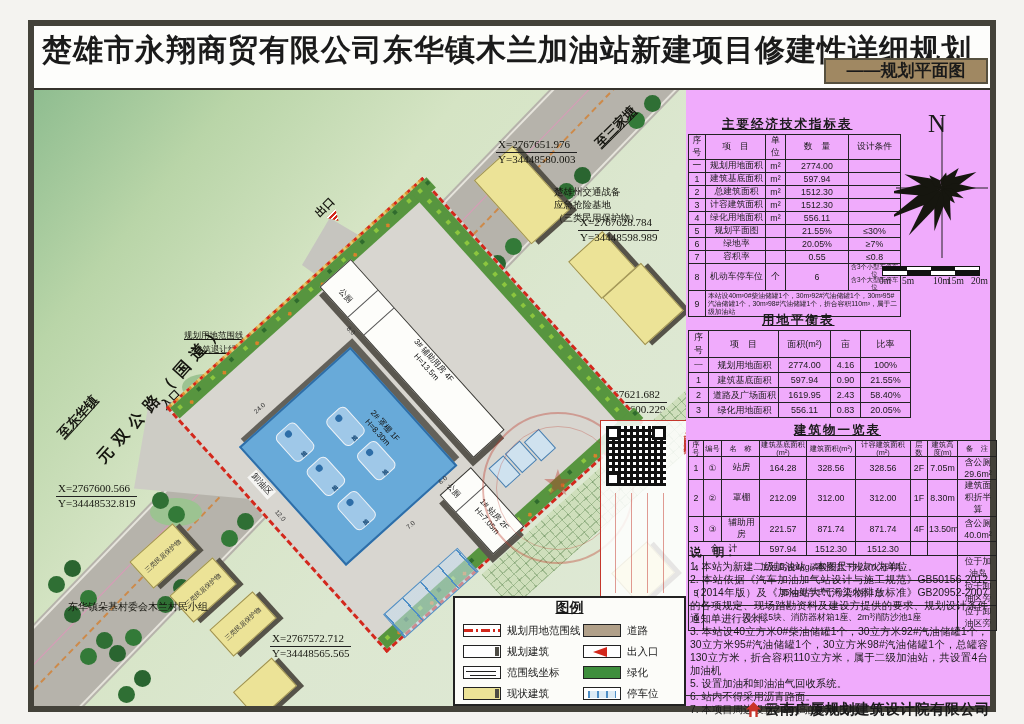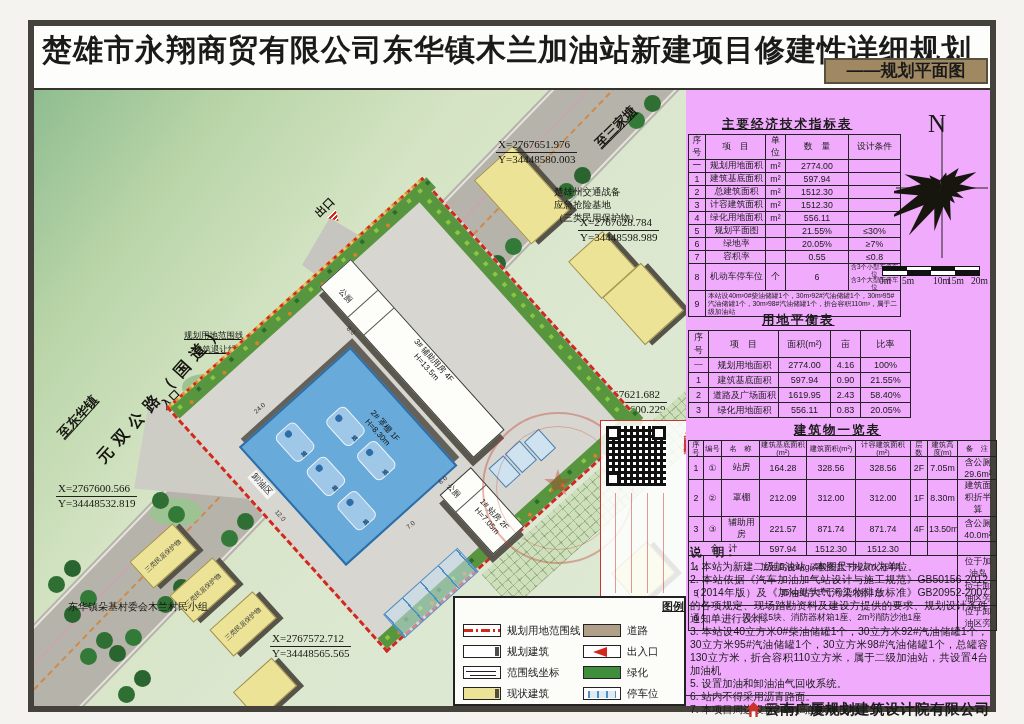--- a/index.html
+++ b/index.html
@@ -85,21 +85,21 @@
   #qr-block{left:566px;top:330px;width:96px;height:178px;border:1.5px solid #c4372c;background:rgba(255,255,255,.85);}
   #qr{position:absolute;left:5px;top:5px;width:60px;height:60px;background:
       repeating-linear-gradient(0deg,#111 0 3px,transparent 3px 6px),
       repeating-linear-gradient(90deg,#111 0 3px,#fff 3px 6px);}
   .finder{position:absolute;width:14px;height:14px;background:#fff;border:3px solid #111;box-sizing:border-box;}
   #qr-caption{position:absolute;right:2px;top:4px;writing-mode:vertical-rl;font-size:10px;color:#c4372c;
               letter-spacing:1px;height:168px;}
   .qr-line{position:absolute;width:1px;background:rgba(196,55,44,.5);top:72px;height:100px;}
   
   #legend{left:419px;top:506px;width:233px;height:110px;background:#fcfcf9;border:2px solid #222;box-sizing:border-box;}
-  #legend h4{margin:1px 0 2px;text-align:right;font-size:11px;text-decoration:underline;}
+  #legend h4{margin:1px 0 2px;text-align:center;font-size:14px;text-decoration:underline;}
   .leg-col{position:absolute;top:22px;}
   .leg-item{display:flex;align-items:center;height:21px;}
   .leg-sym{width:38px;height:13px;border:1px solid #222;background:#fff;margin-right:6px;position:relative;box-sizing:border-box;flex:0 0 38px;}
   .leg-item span.lbl{font-size:10.5px;}
   .sym-boundary{background:repeating-linear-gradient(90deg,#d3281c 0 9px,#fff 9px 12px,#d3281c 12px 14px,#fff 14px 17px) center/100% 3px no-repeat,#fff;}
   .sym-building:after,.sym-existing:after{content:"";position:absolute;right:1px;top:1px;bottom:1px;width:4px;background:#4e4c44;}
   .sym-existing{background:#ece397;}
   .sym-road{background:#b1a089;}
   .sym-gate:after{content:"";position:absolute;left:9px;top:1px;border-right:14px solid #d3281c;
                   border-top:5px solid transparent;border-bottom:5px solid transparent;}

